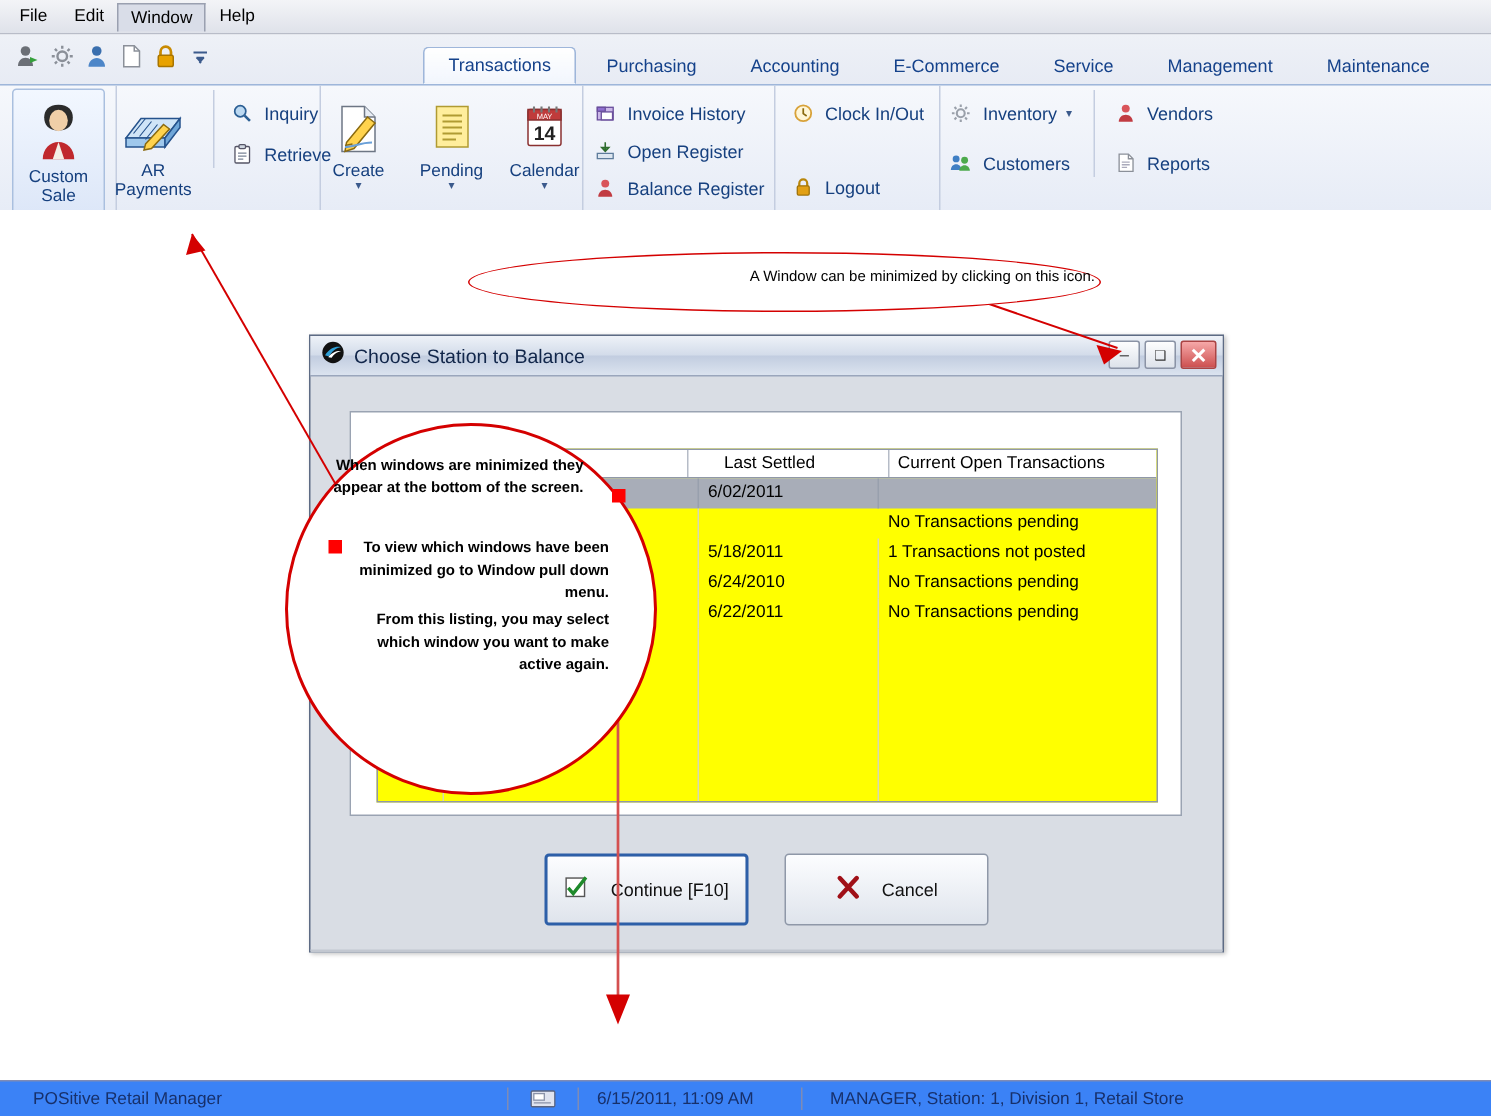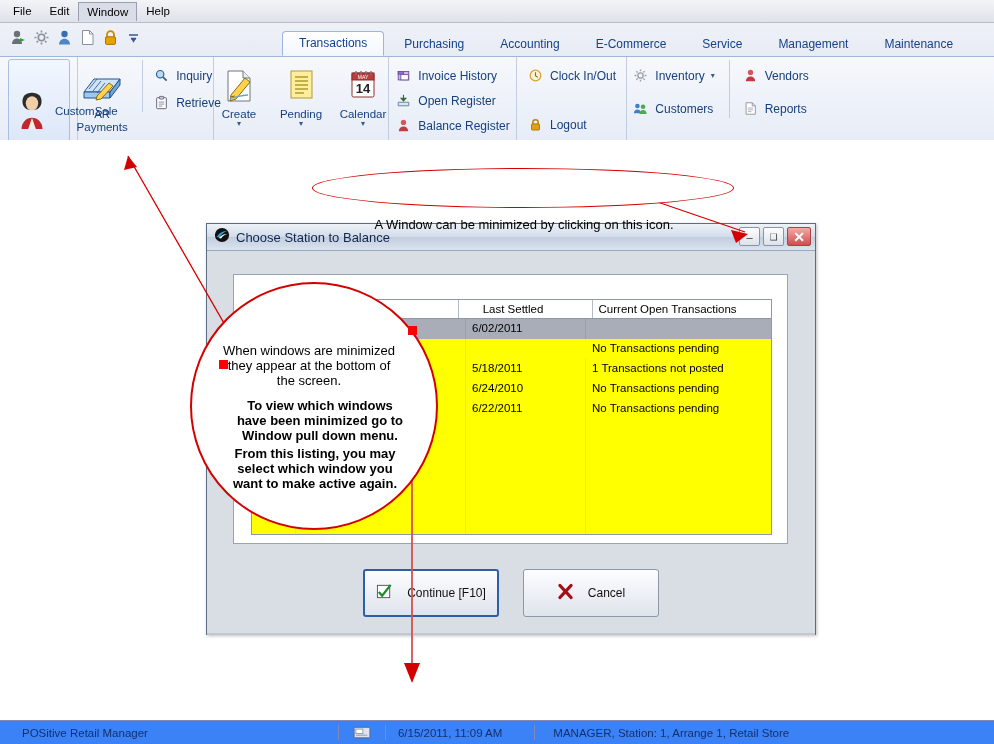--- a/index.html
+++ b/index.html
@@ -81,21 +81,21 @@
     font-size: 12px; color: #16407f; white-space: nowrap; padding: 1px 4px;
   }
   .smallbtn .si { width: 17px; height: 17px; display: flex; align-items: center; justify-content: center; }
   .caret { font-size: 8px; color: #3b5a8c; line-height: 6px; }
 
   
   .custsale {
     position: absolute; left: 8px; top: 36px; width: 62px; height: 98px;
     background: linear-gradient(#f2f7ff, #d9e4f7);
     border: 1px solid #a9bfdf; border-radius: 3px;
-    display: flex; flex-direction: row; align-items: center; padding-top: 6px;
+    display: flex; flex-direction: column; align-items: center; padding-top: 6px;
     font-size: 11.5px; color: #16407f; text-align: center; line-height: 13px;
   }
 
   
   .dropdown {
     position: absolute; left: 58px; top: 23px; width: 177px; height: 132px;
     background: #f6f6f6; border: 1px solid #9a9a9a;
     box-shadow: 2px 2px 3px rgba(0,0,0,.28);
     z-index: 60; padding: 3px 0;
   }
@@ -161,21 +161,21 @@
   .dbtn {
     width: 136px; height: 48px; border: 1px solid #8f98a8; border-radius: 3px;
     background: linear-gradient(#fcfdff, #dfe4ec);
     display: flex; align-items: center; justify-content: center; gap: 14px;
     font-size: 12px; color: #111;
   }
   .dbtn.primary { border: 2px solid #2d5fa8; }
   .dlg-bottombar { position: absolute; left: 0; bottom: 0; width: 100%; height: 2px; background: #c2c7d0; }
 
   
-  .anno-text { position: absolute; font-size: 13px; color: #000; text-align: center; line-height: 15px; z-index: 45; margin-top: 40px; }
+  .anno-text { position: absolute; font-size: 10px; color: #000; text-align: right; line-height: 15px; z-index: 45; }
   svg.overlay { position: absolute; left: 0; top: 0; width: 994px; height: 744px; pointer-events: none; z-index: 40; }
   .anno-square { position: absolute; width: 9px; height: 9px; background: #ff0000; z-index: 46; }
 
   .circle-anno {
     position: absolute; left: 190px; top: 282px; width: 248px; height: 248px;
     border: 2px solid #d40000; border-radius: 50%; background: #ffffff; z-index: 44;
   }
   .ellipse-anno {
     position: absolute; left: 312px; top: 168px; width: 422px; height: 40px;
     border: 1.5px solid #d40000; border-radius: 50%; background: #ffffff; z-index: 44;
@@ -578,21 +578,21 @@
         </div>
       </div>
       <div class="dlg-bottombar"></div>
     </div>
   </div>
 
   <div class="ellipse-anno"></div>
   <div class="anno-text" style="left:318px; top:177px; width:412px;">A Window can be minimized by clicking on this icon.</div>
 
   <div class="circle-anno"></div>
-  <div class="anno-text" style="left:219px; top:303px; width:180px; font-weight:normal;">When windows are minimized they appear at the bottom of the screen.</div>
+  <div class="anno-text" style="left:209px; top:303px; width:180px; font-weight:bold;">When windows are minimized they appear at the bottom of the screen.</div>
   <div class="anno-text" style="left:234px; top:358px; width:172px; font-weight:bold;">To view which windows have been minimized go to Window pull down menu.</div>
   <div class="anno-text" style="left:224px; top:406px; width:182px; font-weight:bold;">From this listing, you may select which window you want to make active again.</div>
 
   <div class="anno-square" style="left:219px; top:360px;"></div>
   <div class="anno-square" style="left:408px; top:326px;"></div>
 
   <svg class="overlay">
 
     <line x1="128" y1="156" x2="252" y2="372" stroke="#d40000" stroke-width="1.3"></line>
     <polygon points="128,156 124,170 137,167" fill="#d40000"></polygon>
@@ -618,16 +618,16 @@
     <span style="margin-left:14px; display:flex; align-items:center;">
       <svg viewBox="0 0 20 16" width="18" height="14">
           <rect x="1" y="1.5" width="18" height="12" rx="1" fill="#dfe3ef" stroke="#5a6480"></rect>
           <rect x="3" y="3.5" width="8" height="5" fill="#ffffff" stroke="#8a92a8"></rect>
           <path d="M3 10.5h13" stroke="#8a92a8"></path>
         </svg>
     </span>
     <span class="sep" style="margin-left:14px;"></span>
     <span style="margin-left:12px;">6/15/2011, 11:09 AM</span>
     <span class="sep" style="margin-left:32px;"></span>
-    <span style="margin-left:18px;">MANAGER, Station: 1, Arrange 1, Retail Store</span>
+    <span style="margin-left:18px;">MANAGER, Station: 1, Division 1, Retail Store</span>
   </div>
 
 </div>
 
 </body></html>

